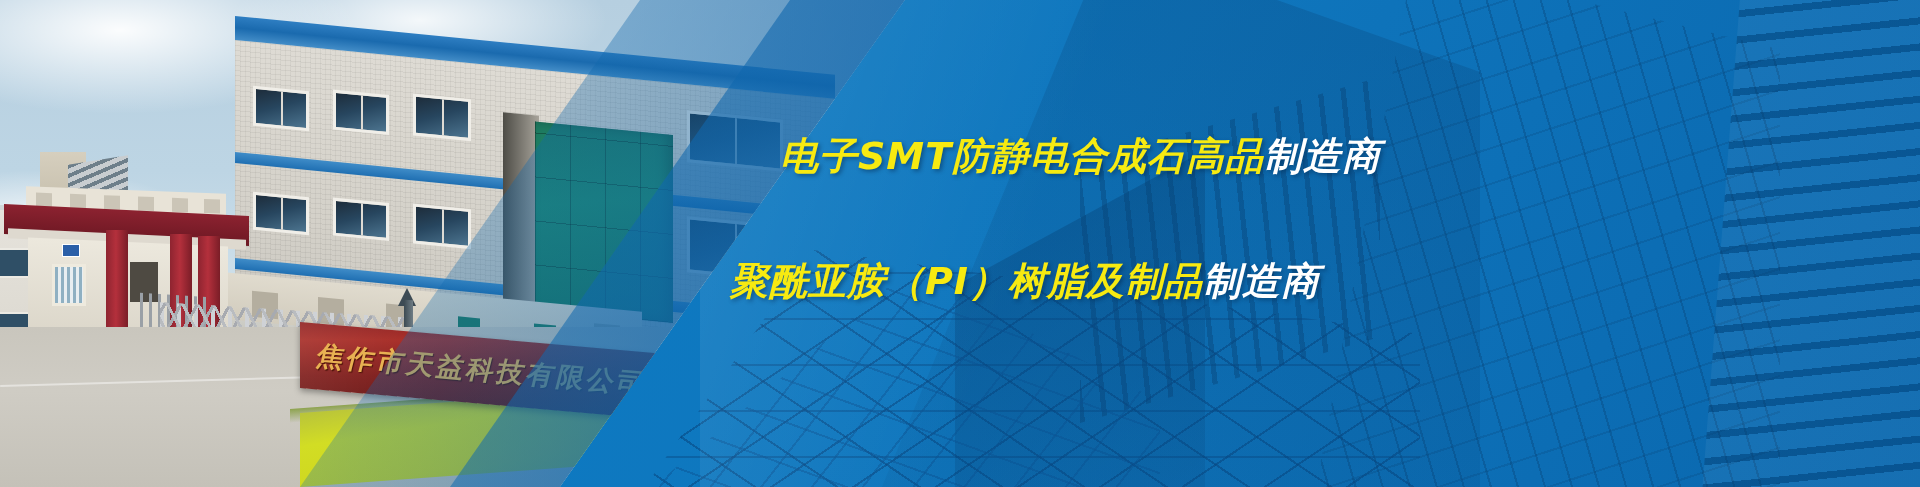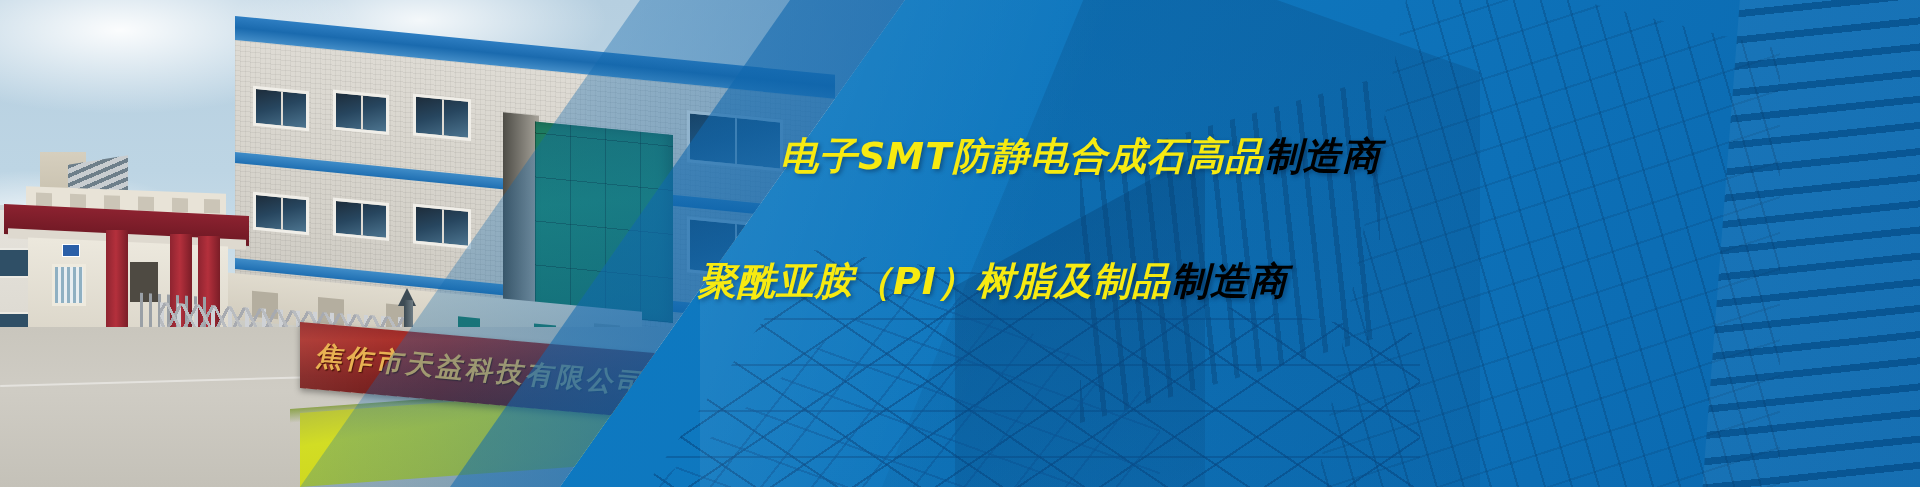--- a/index.html
+++ b/index.html
@@ -308,24 +308,24 @@
   }
   .hl{
     position:absolute;
     white-space:nowrap;
     font-family:"DejaVu Sans","Liberation Sans",sans-serif;
     font-weight:700;font-style:italic;
     font-size:38px;letter-spacing:1px;
     text-shadow:2px 2px 4px rgba(0,32,66,.45);
   }
   .hl .y{color:#f7ea11;}
-  .hl .w{color:#000000;}
+  .hl .w{color:#ffffff;}
   #line1{top:131px;left:780px;}
   #line2{top:194px;left:744px;}
-  #line3{top:256px;left:698px;}
+  #line3{top:256px;left:730px;}
 </style>
 </head>
 <body>
 
 <div id="banner">
 
   <div class="photo">
     <div class="sky"></div>
 
     <div class="bld-far">

